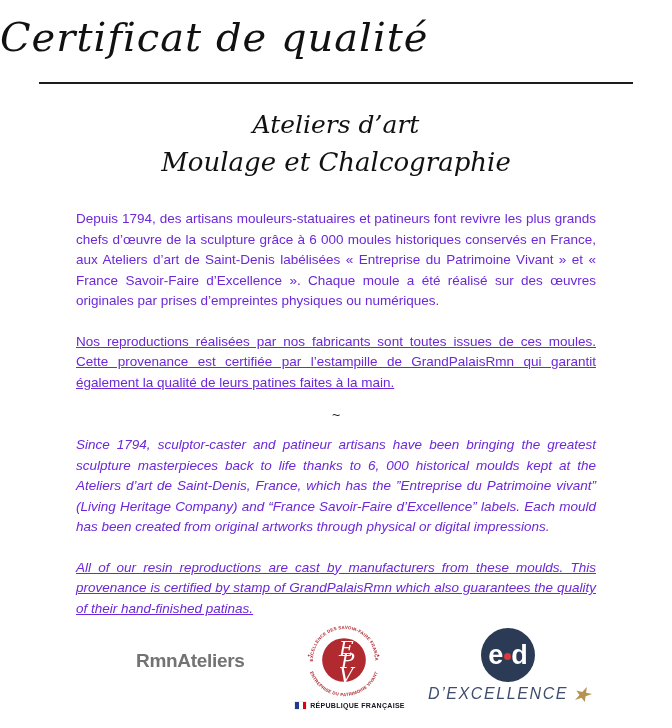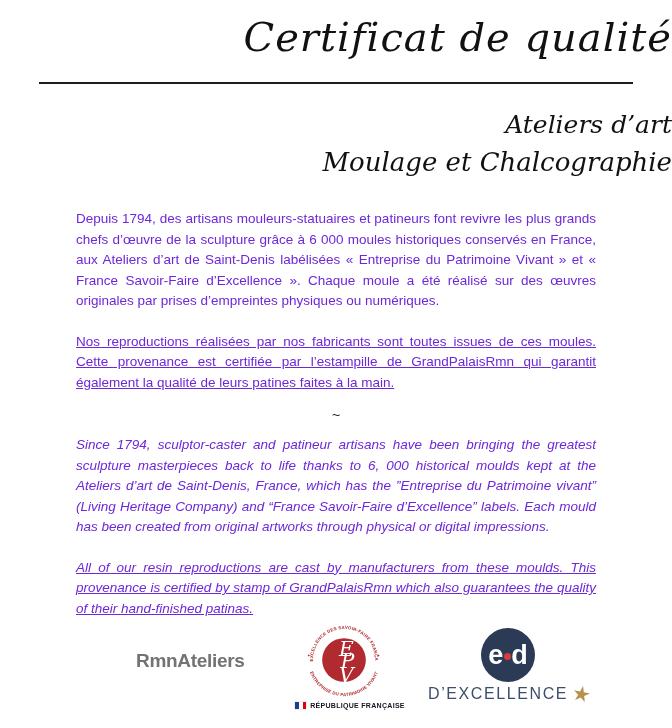--- a/index.html
+++ b/index.html
@@ -9,37 +9,37 @@
     position: relative;
     width: 672px;
     height: 728px;
     margin: 0 auto;
     background: #ffffff;
     overflow: hidden;
   }
   
   .cert-title {
     padding-top: 10px;
-    text-align: right;
+    text-align: left;
     font-family: "DejaVu Serif", serif;
     font-style: italic;
     font-weight: 500;
     font-size: 40px;
     letter-spacing: 1px;
     color: #111111;
     line-height: 1.35;
   }
   .divider {
     width: 594px;
     margin: 18px auto 0 auto;
     border: none;
     border-top: 2px solid #1c1c1c;
   }
   .subtitle {
-    text-align: right;
+    text-align: center;
     font-family: "DejaVu Serif", serif;
     font-style: italic;
     color: #111111;
   }
   .subtitle.line1 { margin-top: 26px; font-size: 25px; }
   .subtitle.line2 { margin-top: 8px;  font-size: 26px; }
   
   .text-block {
     width: 520px;
     margin: 32px auto 0 auto;
@@ -129,20 +129,21 @@
     font-weight: bold;
     letter-spacing: 1.2px;
     white-space: nowrap;
   }
   .ed-line2-row {
     margin-top: 3px;
     display: flex;
     align-items: center;
     justify-content: space-between;
     gap: 4px;
+    font-style: italic;
   }
   .ed-line2 {
     font-size: 16px;
     font-weight: normal;
     letter-spacing: 1.6px;
     white-space: nowrap;
   }
   .ed-star {
     font-size: 21px;
     line-height: 18px;

